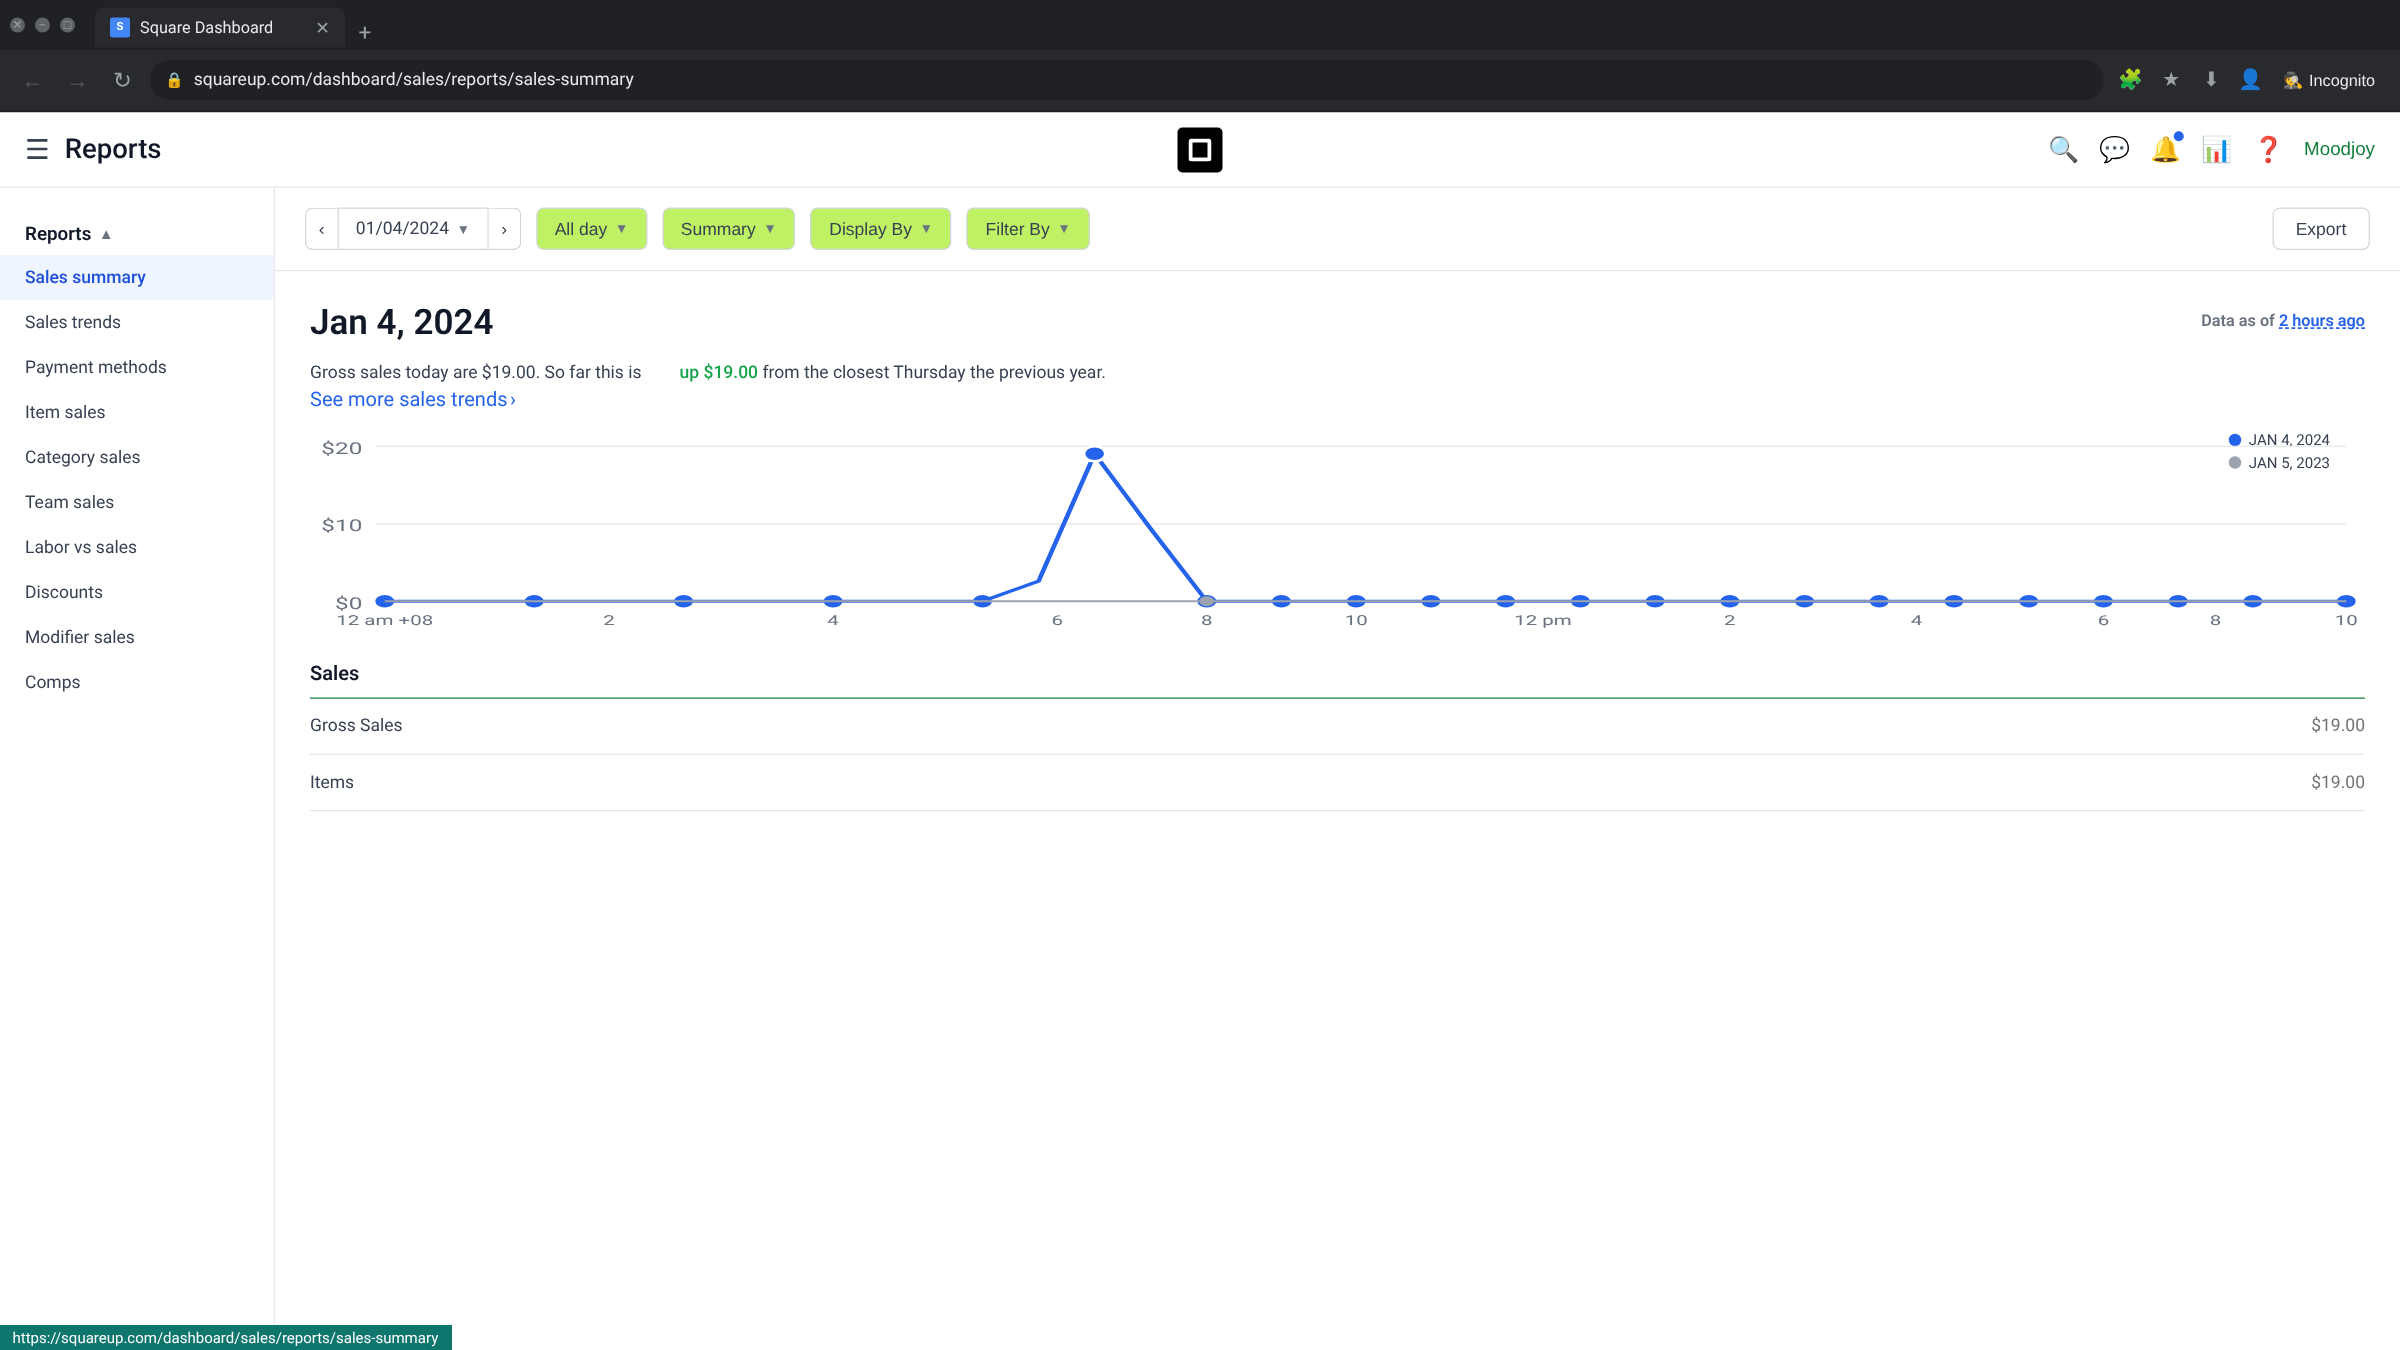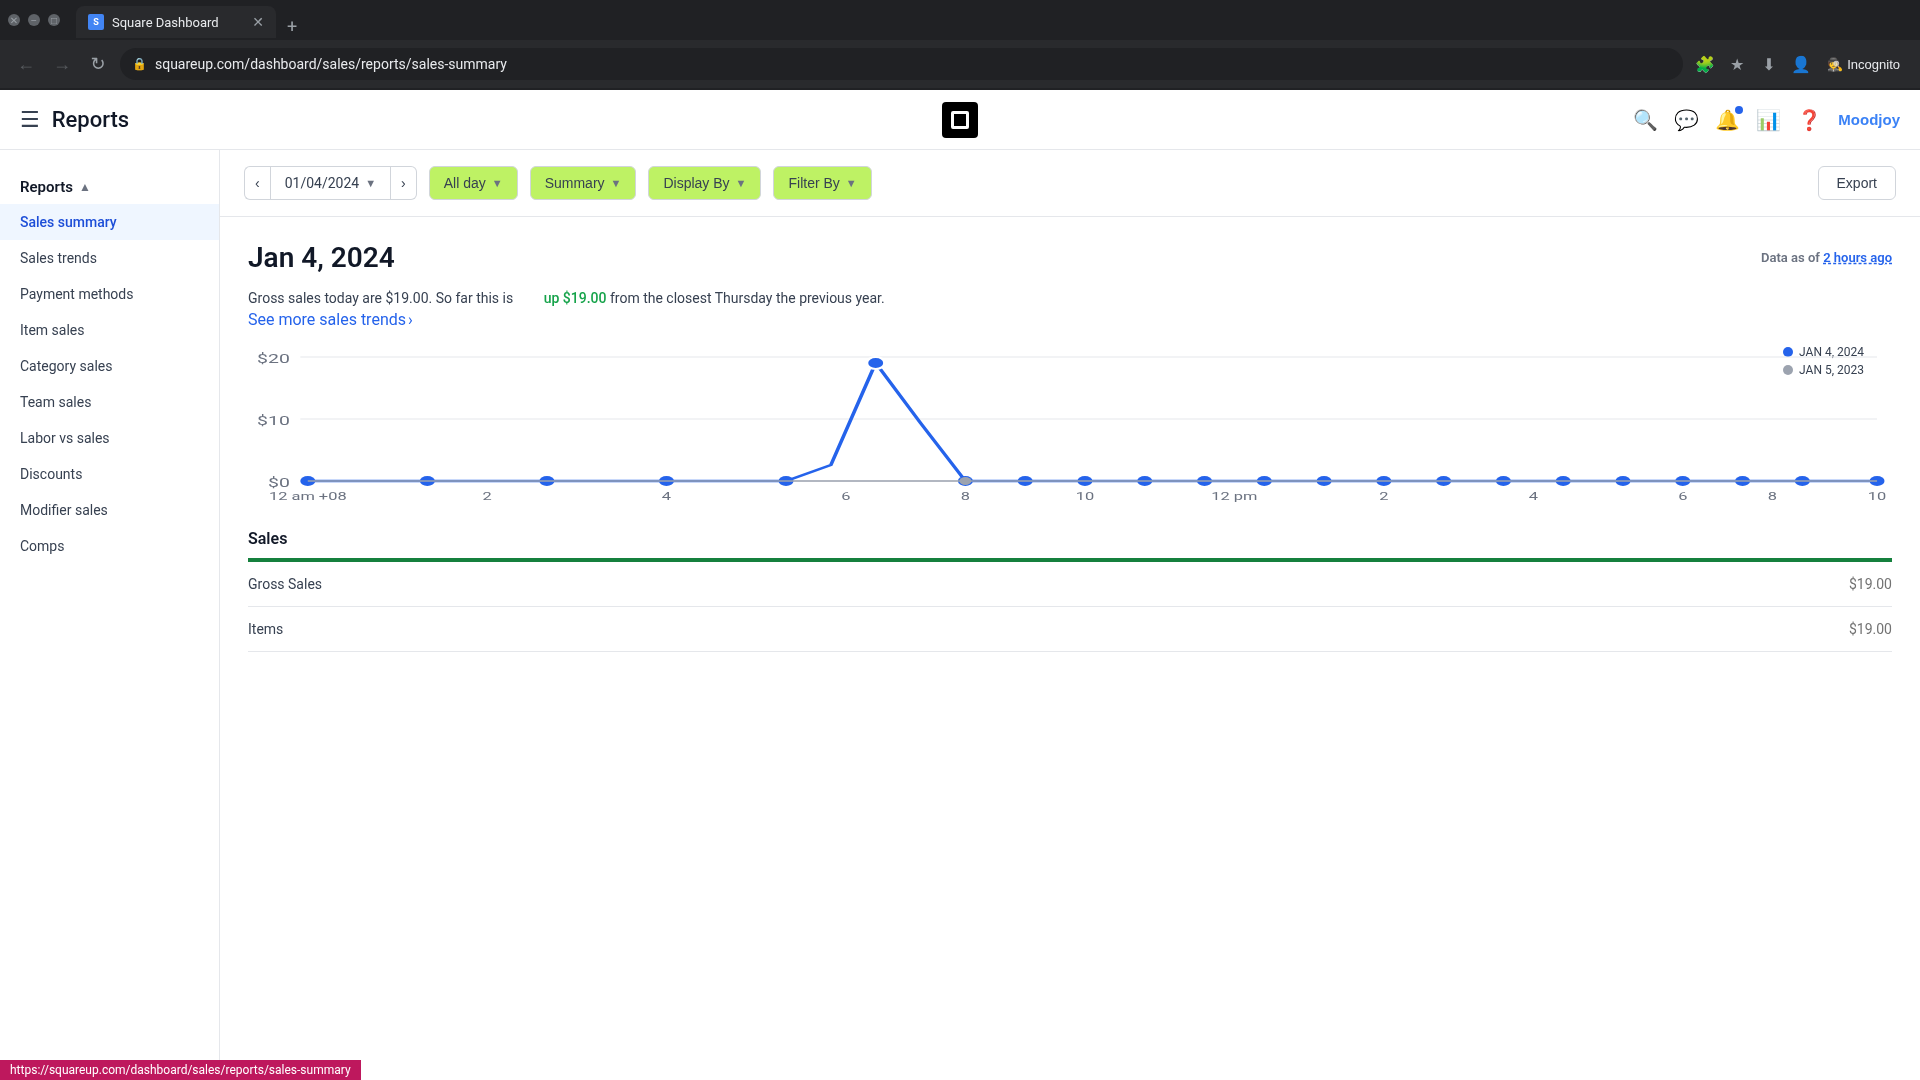--- a/index.html
+++ b/index.html
@@ -35,21 +35,21 @@
     
     .top-navbar { height: 60px; background: #fff; border-bottom: 1px solid #e5e7eb; display: flex; align-items: center; padding: 0 20px; position: relative; }
     .menu-btn { background: none; border: none; cursor: pointer; color: #374151; font-size: 22px; margin-right: 12px; }
     .app-title { font-size: 22px; font-weight: 500; color: #111827; }
     .square-logo { position: absolute; left: 50%; transform: translateX(-50%); }
     .square-logo-box { width: 36px; height: 36px; background: #000; display: flex; align-items: center; justify-content: center; border-radius: 4px; }
     .square-logo-inner { width: 18px; height: 18px; border: 3px solid #fff; border-radius: 2px; }
     .top-nav-actions { margin-left: auto; display: flex; align-items: center; gap: 16px; }
     .nav-action-btn { background: none; border: none; cursor: pointer; color: #374151; font-size: 20px; position: relative; }
     .nav-dot { width: 8px; height: 8px; background: #2563eb; border-radius: 50%; position: absolute; top: -2px; right: -2px; }
-    .user-btn { background: none; border: none; cursor: pointer; color: #3b82f6; font-size: 15px; font-weight: 700; }
+    .user-btn { background: none; border: none; cursor: pointer; color: #15803d; font-size: 15px; font-weight: 400; }
 
     
     .main-content { display: flex; flex: 1; overflow: hidden; }
 
     
     .sidebar { width: 220px; background: #fff; border-right: 1px solid #e5e7eb; padding: 20px 0; overflow-y: auto; }
     .sidebar-section-header { display: flex; align-items: center; gap: 6px; padding: 8px 20px; cursor: pointer; color: #111827; font-weight: 600; font-size: 15px; }
     .sidebar-chevron { font-size: 12px; color: #6b7280; }
     .sidebar-item { padding: 10px 20px; cursor: pointer; font-size: 14px; color: #374151; border-radius: 0; transition: background 0.1s; }
     .sidebar-item.active { background: #eff6ff; color: #1d4ed8; font-weight: 500; }
@@ -88,27 +88,27 @@
     .legend-dot.blue { background: #2563eb; }
     .legend-dot.gray { background: #9ca3af; }
     .chart-wrapper { position: relative; }
 
     
     .chart-container { width: 100%; height: 160px; position: relative; }
     svg.line-chart { width: 100%; height: 100%; }
 
     
     .sales-section { margin-top: 24px; }
-    .sales-section-title { font-size: 16px; font-weight: 600; color: #111827; padding-bottom: 10px; border-bottom: 4px solid #15803d; margin-bottom: 0; }
+    .sales-section-title { font-size: 16px; font-weight: 600; color: #111827; padding-bottom: 10px; border-bottom: 1px solid #15803d; margin-bottom: 0; }
     .sales-row { display: flex; justify-content: space-between; align-items: center; padding: 14px 0; border-bottom: 1px solid #e5e7eb; }
     .sales-row-label { font-size: 14px; color: #374151; }
     .sales-row-value { font-size: 14px; color: #737373; }
 
     
-    .status-bar { position: fixed; bottom: 0; left: 0; background: #be185d; color: white; font-size: 12px; padding: 3px 10px; z-index: 9999; }
+    .status-bar { position: fixed; bottom: 0; left: 0; background: #0f766e; color: white; font-size: 12px; padding: 3px 10px; z-index: 9999; }
   </style>
 </head>
 <body>
 
 <div class="browser-chrome">
   <div class="browser-titlebar">
     <div class="browser-controls">
       <button class="browser-btn close-btn">✕</button>
       <button class="browser-btn">−</button>
       <button class="browser-btn">□</button>

